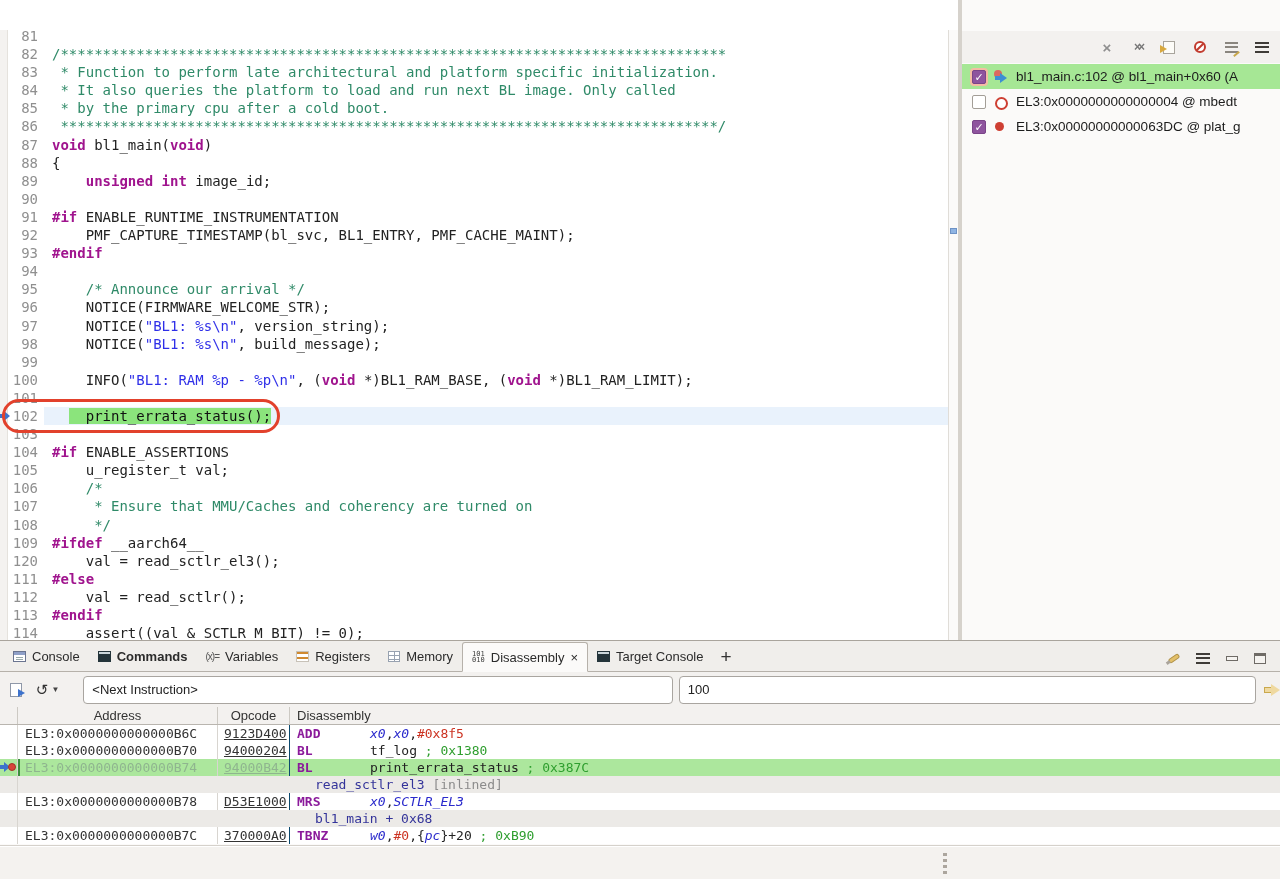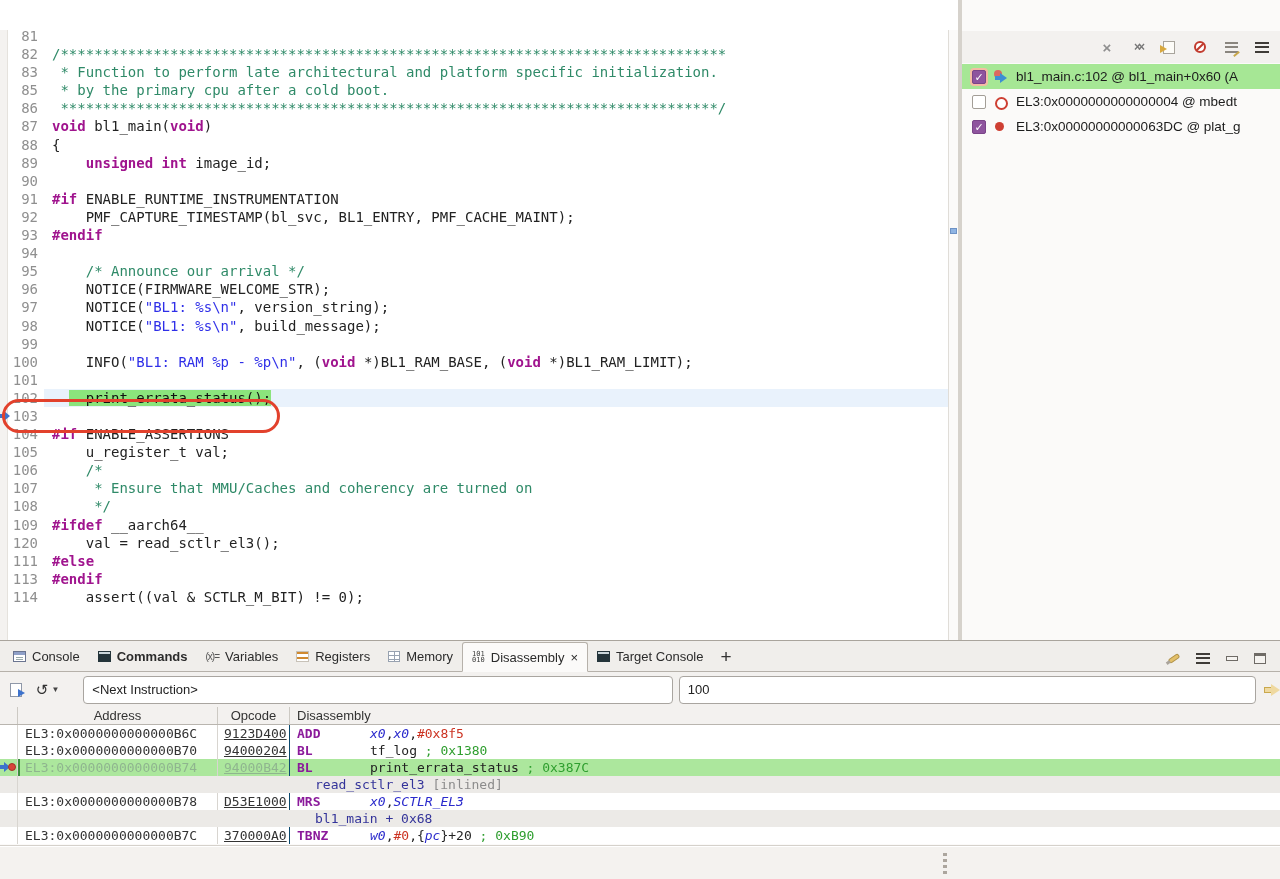--- a/index.html
+++ b/index.html
@@ -186,20 +186,21 @@
       <span class="wmin"></span>
       <span class="wmax"></span>
     </div>
   </div>
 
   <div class="editor-area">
     <div id="code-lines">
         <div class="cl"><span class="ln">81</span><span class="lc"></span></div>
         <div class="cl"><span class="ln">82</span><span class="lc"><span class="tok-c">/*******************************************************************************</span></span></div>
         <div class="cl"><span class="ln">83</span><span class="lc"><span class="tok-c"> * Function to perform late architectural and platform specific initialization.</span></span></div>
+        <div class="cl"><span class="ln">84</span><span class="lc"><span class="tok-c"> * It also queries the platform to load and run next BL image. Only called</span></span></div>
         <div class="cl"><span class="ln">85</span><span class="lc"><span class="tok-c"> * by the primary cpu after a cold boot.</span></span></div>
         <div class="cl"><span class="ln">86</span><span class="lc"><span class="tok-c"> ******************************************************************************/</span></span></div>
         <div class="cl"><span class="ln">87</span><span class="lc"><span class="tok-k">void</span><span class="tok-p"> bl1_main(</span><span class="tok-k">void</span><span class="tok-p">)</span></span></div>
         <div class="cl"><span class="ln">88</span><span class="lc"><span class="tok-p">{</span></span></div>
         <div class="cl"><span class="ln">89</span><span class="lc"><span class="tok-p">    </span><span class="tok-k">unsigned</span><span class="tok-p"> </span><span class="tok-k">int</span><span class="tok-p"> image_id;</span></span></div>
         <div class="cl"><span class="ln">90</span><span class="lc"></span></div>
         <div class="cl"><span class="ln">91</span><span class="lc"><span class="tok-k">#if</span><span class="tok-p"> ENABLE_RUNTIME_INSTRUMENTATION</span></span></div>
         <div class="cl"><span class="ln">92</span><span class="lc"><span class="tok-p">    PMF_CAPTURE_TIMESTAMP(bl_svc, BL1_ENTRY, PMF_CACHE_MAINT);</span></span></div>
         <div class="cl"><span class="ln">93</span><span class="lc"><span class="tok-k">#endif</span></span></div>
         <div class="cl"><span class="ln">94</span><span class="lc"></span></div>
@@ -213,20 +214,21 @@
         <div class="cl cur"><span class="ln">102</span><span class="lc"><span class="tok-p">  </span><span class="tok-g">  print_errata_status();</span></span></div>
         <div class="cl"><span class="ln">103</span><span class="lc"></span></div>
         <div class="cl"><span class="ln">104</span><span class="lc"><span class="tok-k">#if</span><span class="tok-p"> ENABLE_ASSERTIONS</span></span></div>
         <div class="cl"><span class="ln">105</span><span class="lc"><span class="tok-p">    u_register_t val;</span></span></div>
         <div class="cl"><span class="ln">106</span><span class="lc"><span class="tok-p">    </span><span class="tok-c">/*</span></span></div>
         <div class="cl"><span class="ln">107</span><span class="lc"><span class="tok-p">    </span><span class="tok-c"> * Ensure that MMU/Caches and coherency are turned on</span></span></div>
         <div class="cl"><span class="ln">108</span><span class="lc"><span class="tok-p">    </span><span class="tok-c"> */</span></span></div>
         <div class="cl"><span class="ln">109</span><span class="lc"><span class="tok-k">#ifdef</span><span class="tok-p"> __aarch64__</span></span></div>
         <div class="cl"><span class="ln">120</span><span class="lc"><span class="tok-p">    val = read_sctlr_el3();</span></span></div>
         <div class="cl"><span class="ln">111</span><span class="lc"><span class="tok-k">#else</span></span></div>
+        <div class="cl"><span class="ln">112</span><span class="lc"><span class="tok-p">    val = read_sctlr();</span></span></div>
         <div class="cl"><span class="ln">113</span><span class="lc"><span class="tok-k">#endif</span></span></div>
         <div class="cl"><span class="ln">114</span><span class="lc"><span class="tok-p">    assert((val &amp; SCTLR_M_BIT) != 0);</span></span></div>
       </div>
     <div class="marker-strip"></div>
     <span class="parrow" id="cur-arrow" style="top: 381.1px; left: 0px;">
       <span class="shaft"></span>
         <span class="head"></span>
     </span>
     <div id="bp-oval" style="top: 369.1px;"></div>
   </div>

